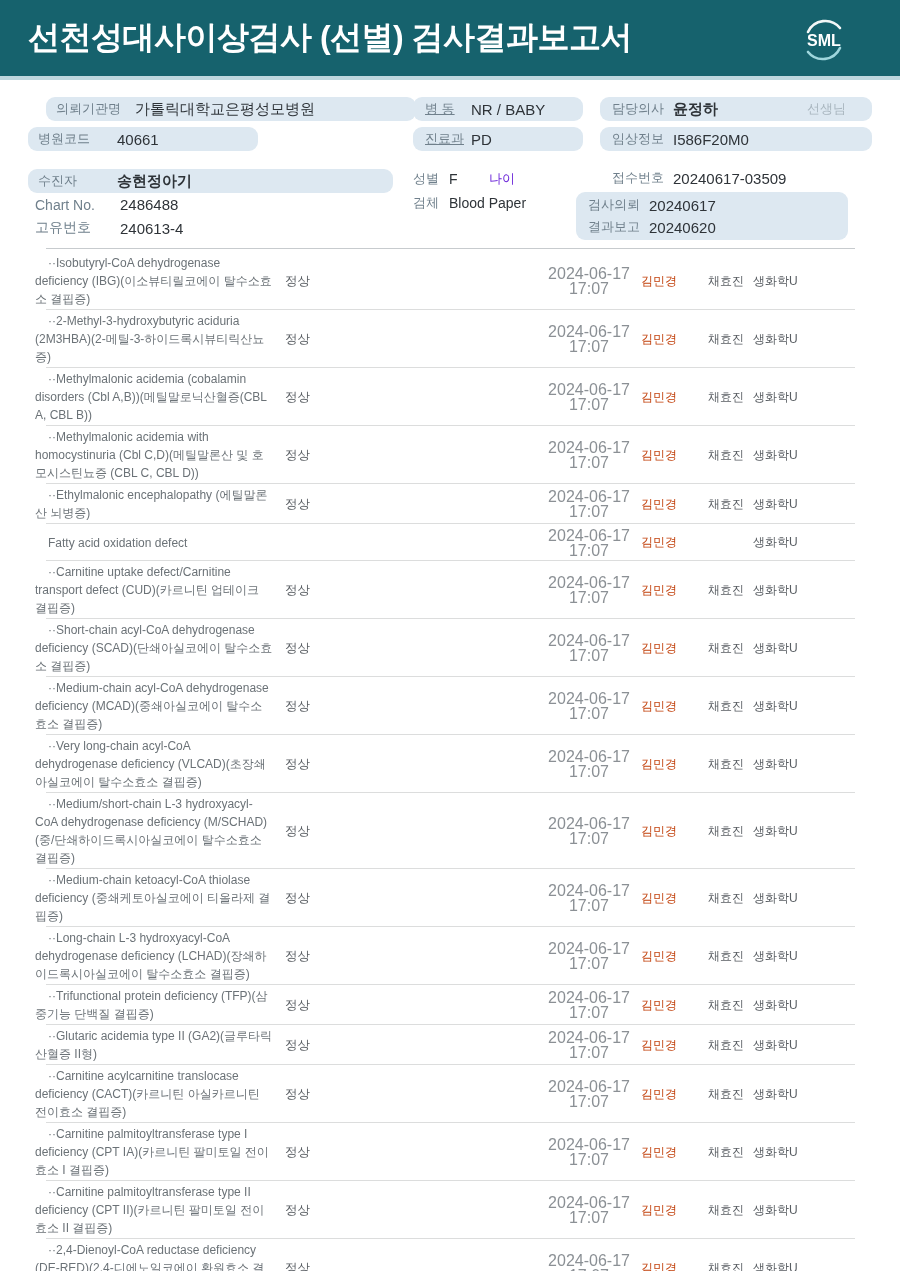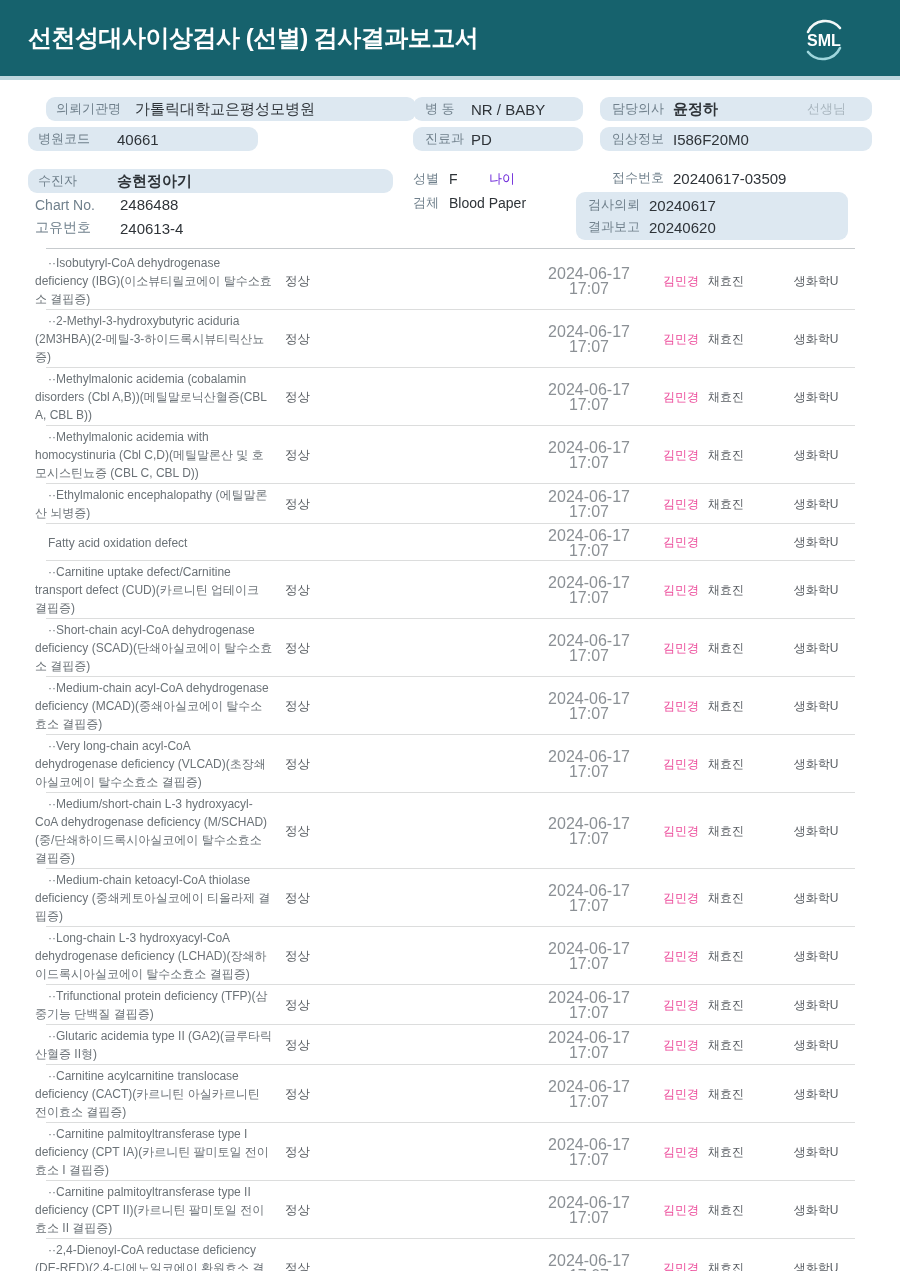--- a/index.html
+++ b/index.html
@@ -3,42 +3,42 @@
 <meta charset="utf-8">
 <style>
   * { margin:0; padding:0; box-sizing:border-box; }
   html,body { background:#fff; }
   body { font-family:"Liberation Sans","DejaVu Sans",sans-serif; }
   .page { position:relative; width:900px; height:1271px; background:#fff; overflow:hidden; }
 
   
   .header { position:absolute; left:0; top:0; width:900px; height:76px; background:#16626d; }
   .header-title { position:absolute; left:28px; top:50%; transform:translateY(-50%);
-    color:#ffffff; font-size:24px; font-weight:bold; letter-spacing:-0.5px; }
+    color:#ffffff; font-size:32px; font-weight:bold; letter-spacing:-0.5px; }
   .logo { position:absolute; left:799px; top:15px; width:50px; height:50px; }
   .accent-line { position:absolute; left:0; top:76px; width:900px; height:4px; background:#bdd7de; }
 
   
   .top-section { position:absolute; left:0; top:80px; width:900px; height:172px; }
   .fbox { position:absolute; background:#dde8f1; border-radius:9px; display:flex; align-items:center; }
   .fbox .lbl, .plain .lbl { color:#70808c; font-size:13px; flex:none; }
   .fbox .val, .plain .val { color:#2e3338; font-size:15px; }
   .suffix { color:#a9b6bf; font-size:13px; margin-left:auto; padding-right:26px; }
 
   .box-org   { left:28px; top:17px; width:370px; height:24px;margin-left:18px; }
   .box-code  { left:28px; top:47px; width:230px; height:24px; }
   .box-ward  { left:413px; top:17px; width:170px; height:24px; }
   .box-dept  { left:413px; top:47px; width:170px; height:24px; }
   .box-doc   { left:600px; top:17px; width:272px; height:24px; }
   .box-clin  { left:600px; top:47px; width:272px; height:24px; }
   .box-pat   { left:28px; top:89px; width:365px; height:24px; }
   .box-dates { left:576px; top:112px; width:272px; height:48px; padding:4px 0; flex-direction:column; align-items:stretch; justify-content:space-between; }
 
   .lblw-l { width:89px; padding-left:10px; }
-  .lblw-s { width:58px; padding-left:12px; }
+  .lblw-s { width:58px; padding-left:12px;text-decoration:underline; }
   .lblw-r { width:73px; padding-left:12px; }
   .bold-val { font-weight:bold; }
 
   .plain { position:absolute; display:flex; align-items:center; }
   .row-chart { left:28px; top:116px; }
   .row-uid   { left:28px; top:139px; }
   .row-sex   { left:413px; top:90px; }
   .row-spec  { left:413px; top:114px; }
   .row-recv  { left:600px; top:89px; }
   .chart-lbl { width:92px; padding-left:7px; color:#70808c; font-size:14px; }
@@ -50,23 +50,23 @@
 
   
   .results { position:absolute; left:28px; top:252px; width:844px; }
   .rrow { position:relative; display:flex; align-items:center; min-height:37px; padding:2px 0; }
   .rrow::after { content:""; position:absolute; left:18px; right:17px; bottom:0; height:1px; background:#dcdddd; }
   .rrow:last-child::after { display:none; }
   .c-name { width:245px; padding-left:7px; font-size:12px; line-height:18px; color:#6b7277; text-indent:13px; }
   .c-result { width:264px; padding-left:12px; font-size:12.5px; color:#585d62; }
   .c-date { width:104px; text-align:center; font-size:16px; color:#8b9095; line-height:15px; }
   .c-date span { display:block; }
-  .c-analyst { width:58px; text-align:right; font-size:12px; color:#ec4899; }
+  .c-analyst { width:58px; text-align:left; font-size:12px; color:#c2410c; }
   .c-reviewer { width:54px; text-align:center; font-size:12px; color:#585d62; }
-  .c-lab { width:60px; text-align:center; font-size:12px; color:#585d62;margin-left:33px; }
+  .c-lab { width:60px; text-align:left; font-size:12px; color:#585d62; }
 </style>
 </head>
 <body>
 
 <div class="page">
 
   <div class="header">
     <div class="header-title">선천성대사이상검사 (선별) 검사결과보고서</div>
     <svg class="logo" viewBox="0 0 50 50">
       <path d="M 9 17 A 19 19 0 0 1 41 13" stroke="#ffffff" stroke-width="2.6" fill="none" stroke-linecap="round" opacity="0.95"></path>

